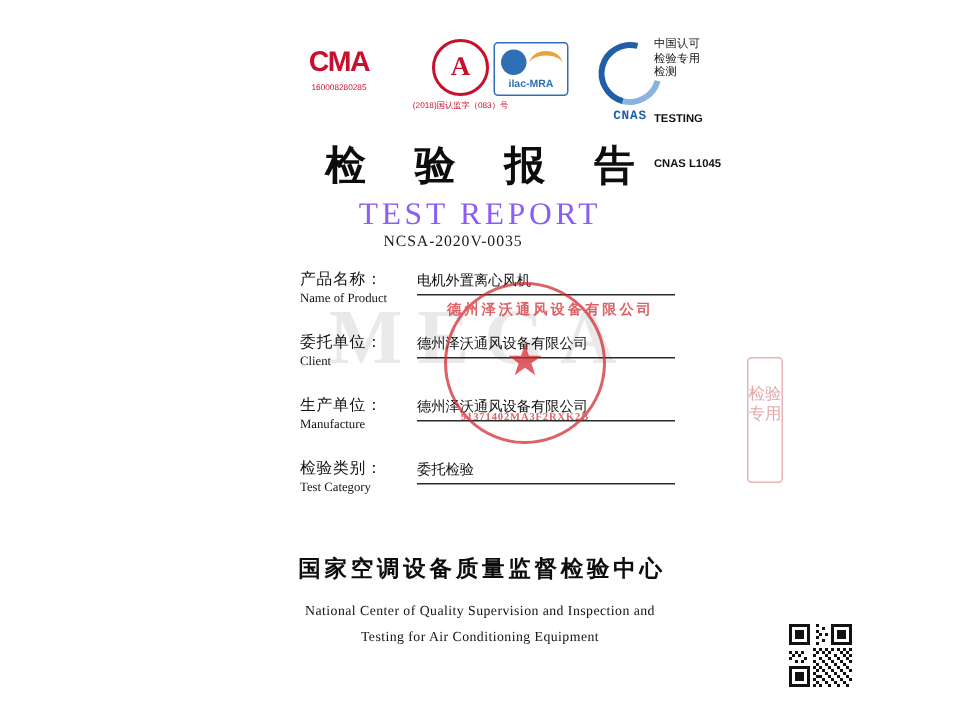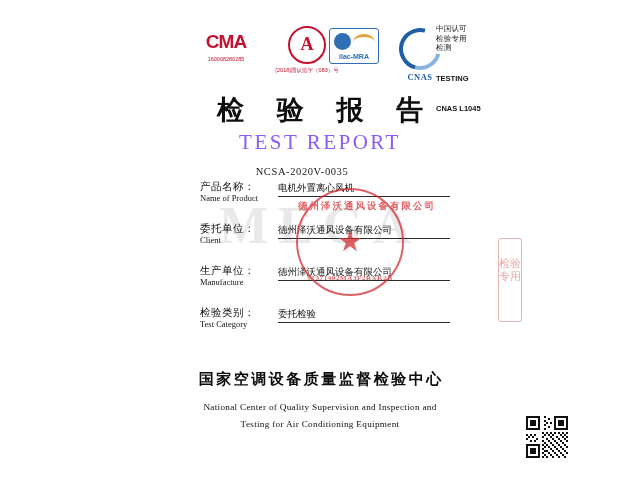--- a/index.html
+++ b/index.html
@@ -120,21 +120,21 @@
   .cnas-swirl {
     width: 34px; height: 34px;
     margin: 0 auto;
     border-radius: 50%;
     border: 4px solid #1f5fa8;
     border-right-color: transparent;
     border-bottom-color: #8ab4dd;
     transform: rotate(-30deg);
   }
   .cnas-text {
-    font-family: Liberation Serif, serif;
+    font-family: Liberation Mono, monospace;
     font-size: 8.5px;
     font-weight: bold;
     color: #1f5fa8;
     letter-spacing: 0.5px;
     margin-top: 2px;
   }
 
   
   .logo-acc { left: 436px; top: 10px; width: 120px; text-align: left; }
   .acc-line {
@@ -166,21 +166,21 @@
     left: 0;
     width: 640px;
     text-align: center;
     font-family: "Liberation Serif", serif;
     font-size: 21px;
     letter-spacing: 2.5px;
     color: #8b5cf6;
   }
   .report-no {
     position: absolute;
-    top: 166px;
+    top: 156px;
     left: 0;
     width: 604px;
     text-align: center;
     font-family: "Liberation Serif", serif;
     font-size: 10.5px;
     letter-spacing: 0.6px;
     color: #1a1a1a;
   }
 
   

